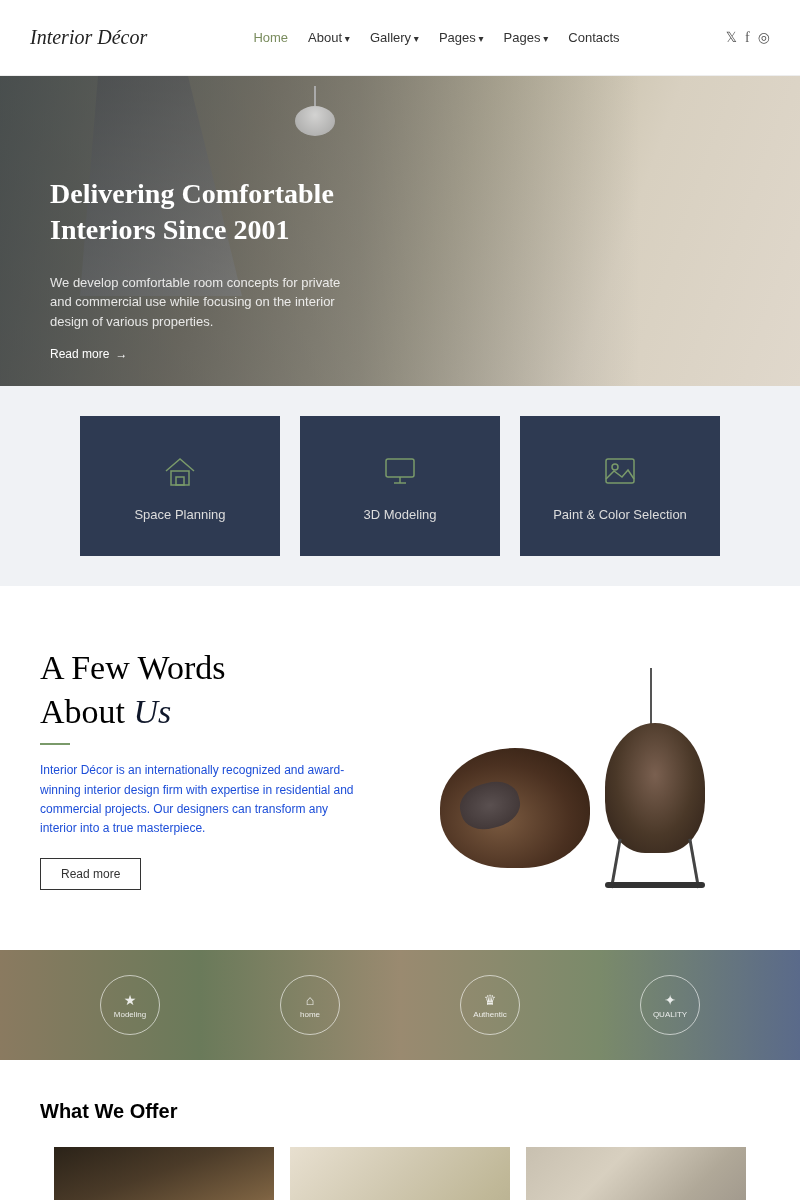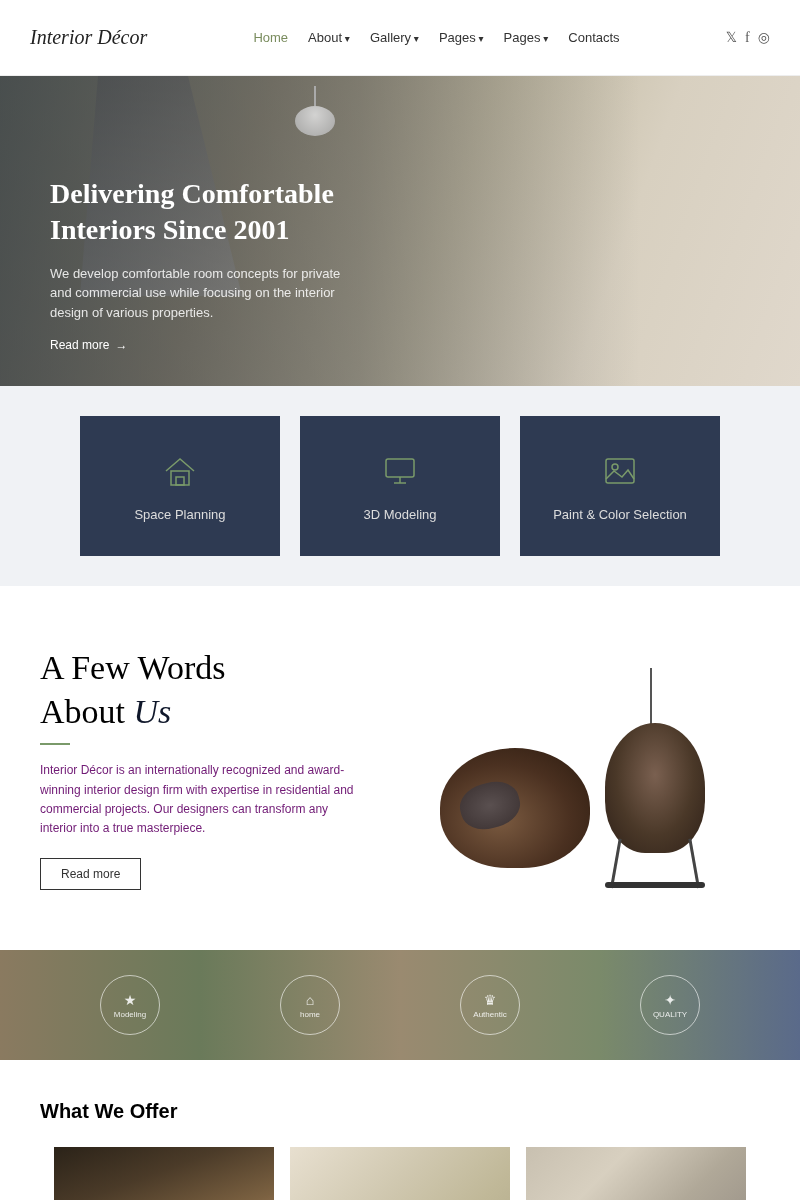--- a/index.html
+++ b/index.html
@@ -18,21 +18,21 @@
     .nav-social span { font-size: 13px; color: #555; cursor: pointer; }
 
     
     .hero {
       position: relative; height: 310px; overflow: hidden;
       background: linear-gradient(135deg, #8a9070 0%, #b0a898 40%, #c8b89a 70%, #a0958a 100%);
     }
     .hero-content {
       position: absolute; top: 100px; left: 50px; color: #fff; max-width: 300px;
     }
-    .hero-content h1 { font-size: 28px; font-weight: bold; line-height: 1.3; margin-bottom: 15px; }
+    .hero-content h1 { font-size: 28px; font-weight: bold; line-height: 1.3; margin-bottom: 24px; }
     .hero-content p { font-size: 13px; line-height: 1.5; color: rgba(255,255,255,0.85); font-family: Arial, sans-serif; margin-bottom: 16px; }
     .hero-readmore { font-size: 12px; color: #fff; text-decoration: none; font-family: Arial, sans-serif; display: flex; align-items: center; gap: 6px; }
     .hero-readmore::after { content: '→'; }
 
     
     .services {
       background: #f0f2f5; padding: 30px 40px;
       display: flex; justify-content: center; gap: 20px;
     }
     .service-card {
@@ -48,21 +48,21 @@
     .about {
       padding: 60px 40px; display: flex; align-items: center; justify-content: space-between;
       background: #fff;
     }
     .about-text { max-width: 320px; }
     .about-text h2 { font-size: 34px; font-weight: normal; line-height: 1.3; margin-bottom: 9px; }
     .about-text h2 em { font-style: italic; color: #0f172a; }
     .about-text .underline-accent {
       width: 30px; height: 2px; background: #7a9a6a; margin-bottom: 16px;
     }
-    .about-text p { font-size: 12px; font-family: Arial, sans-serif; color: #701a75; line-height: 1.6; margin-bottom: 20px; }
+    .about-text p { font-size: 12px; font-family: Arial, sans-serif; color: #1d4ed8; line-height: 1.6; margin-bottom: 20px; }
     .btn-outline {
       display: inline-block; border: 1px solid #333; padding: 8px 20px;
       font-size: 12px; font-family: Arial, sans-serif; color: #333; text-decoration: none; cursor: pointer;
       background: transparent;
     }
     .about-image {
       width: 380px; height: 240px; position: relative; display: flex; align-items: center; justify-content: center;
     }
 
     

